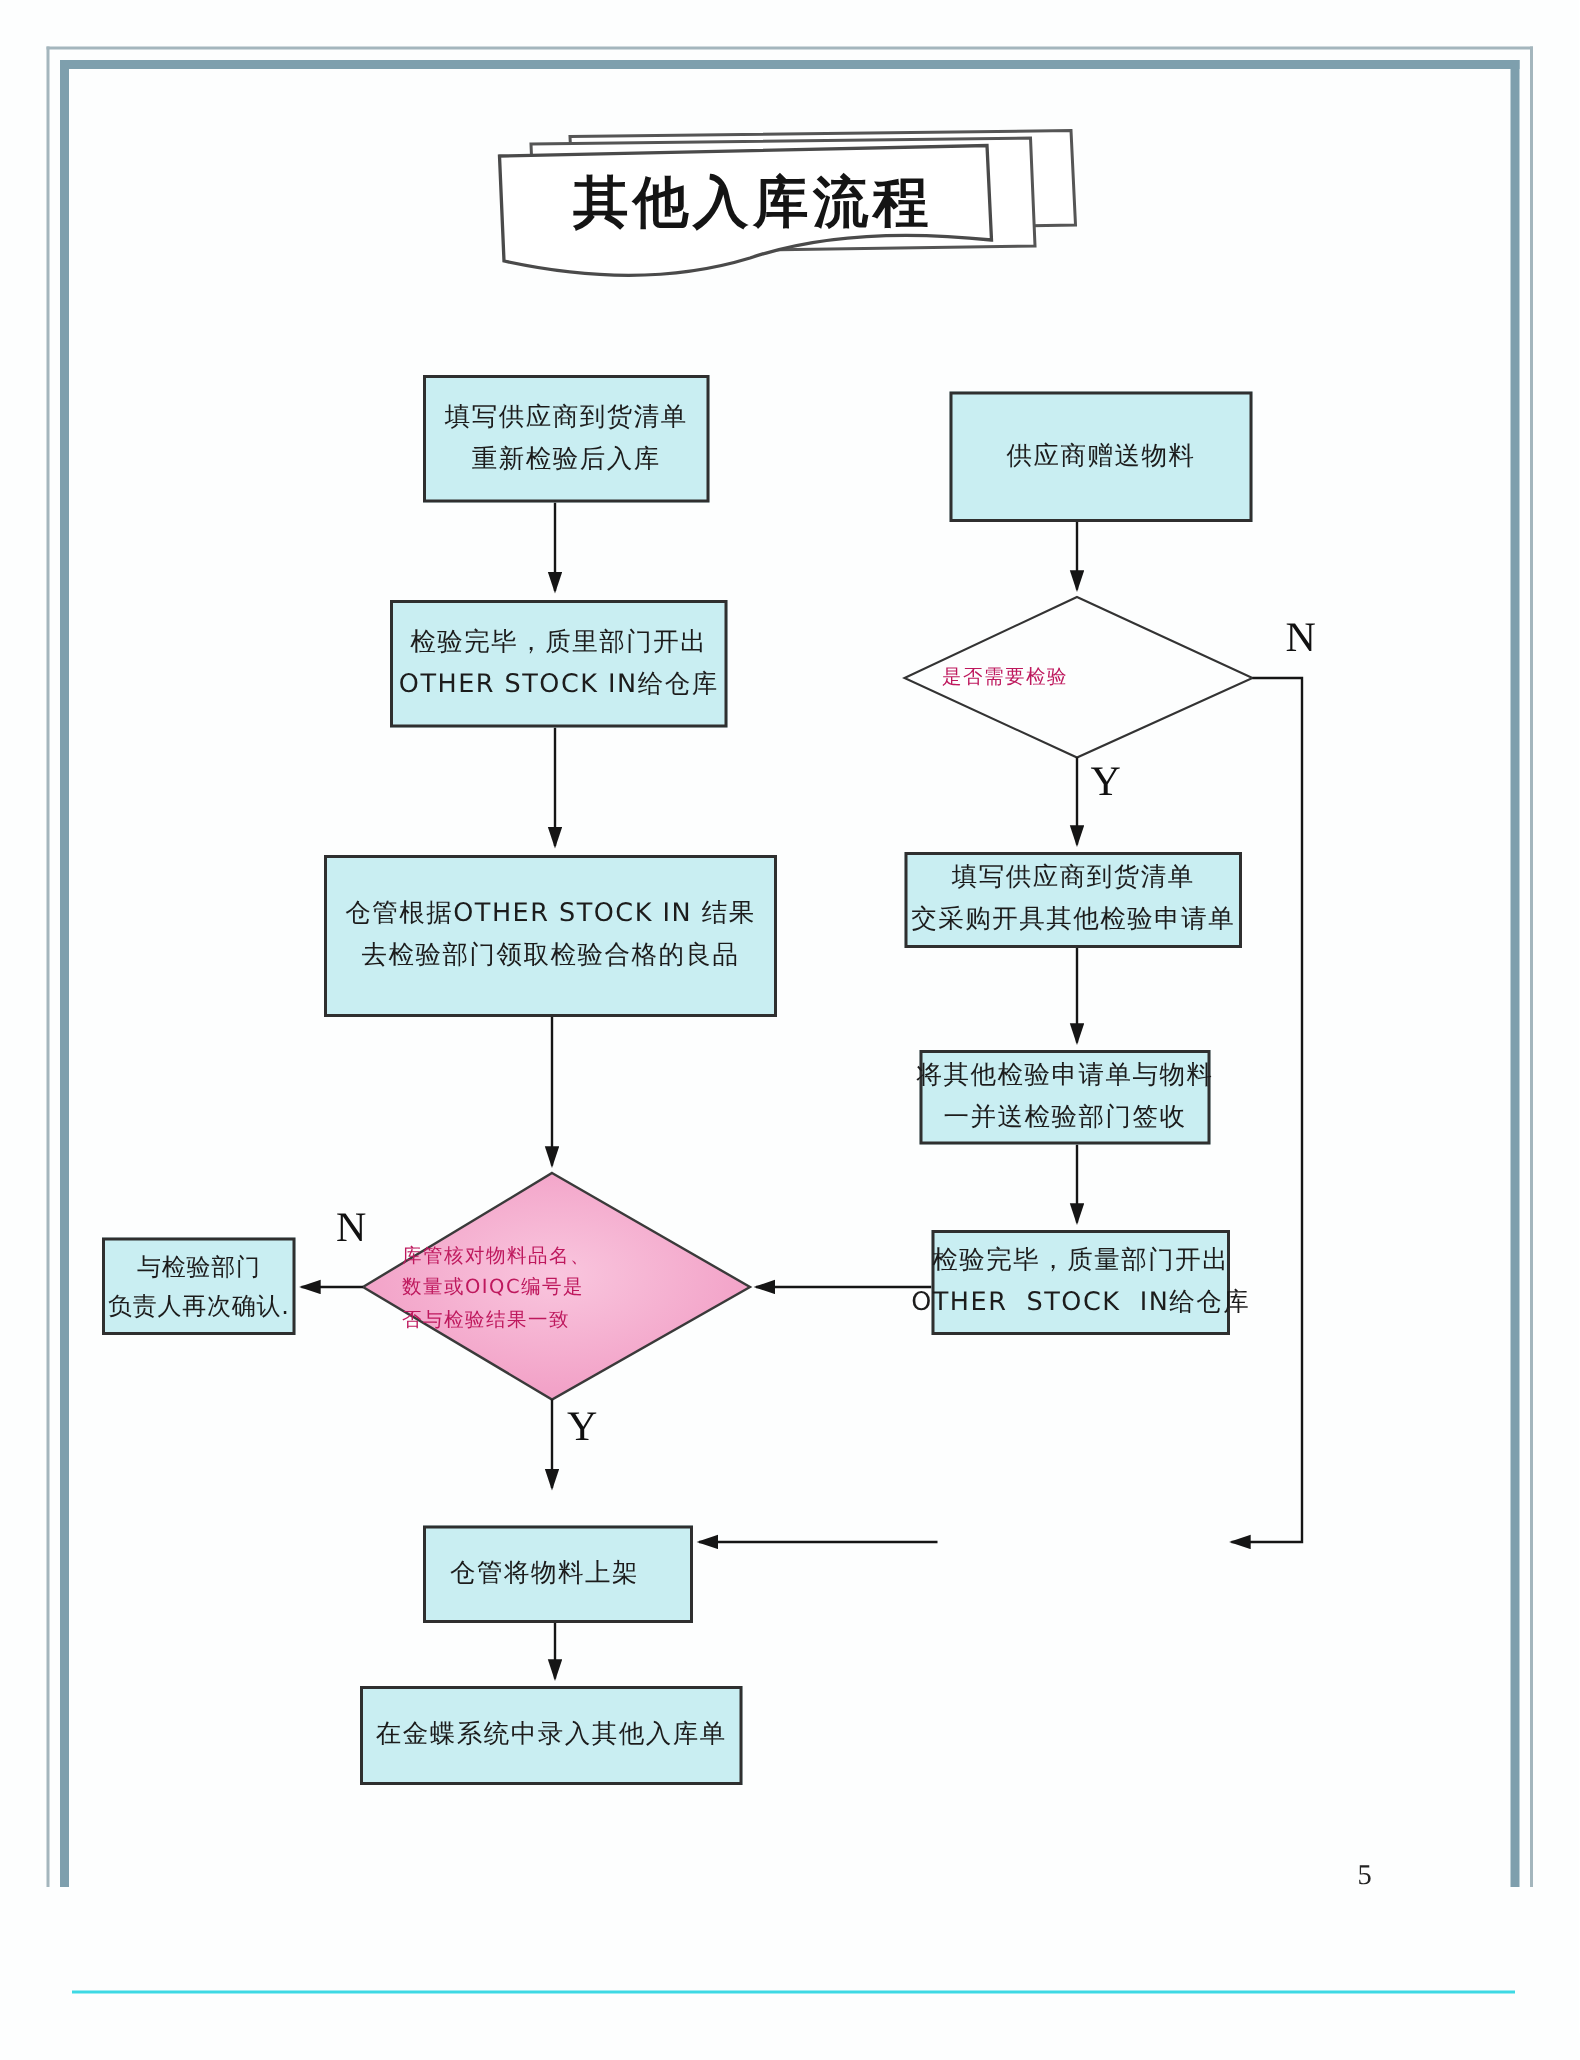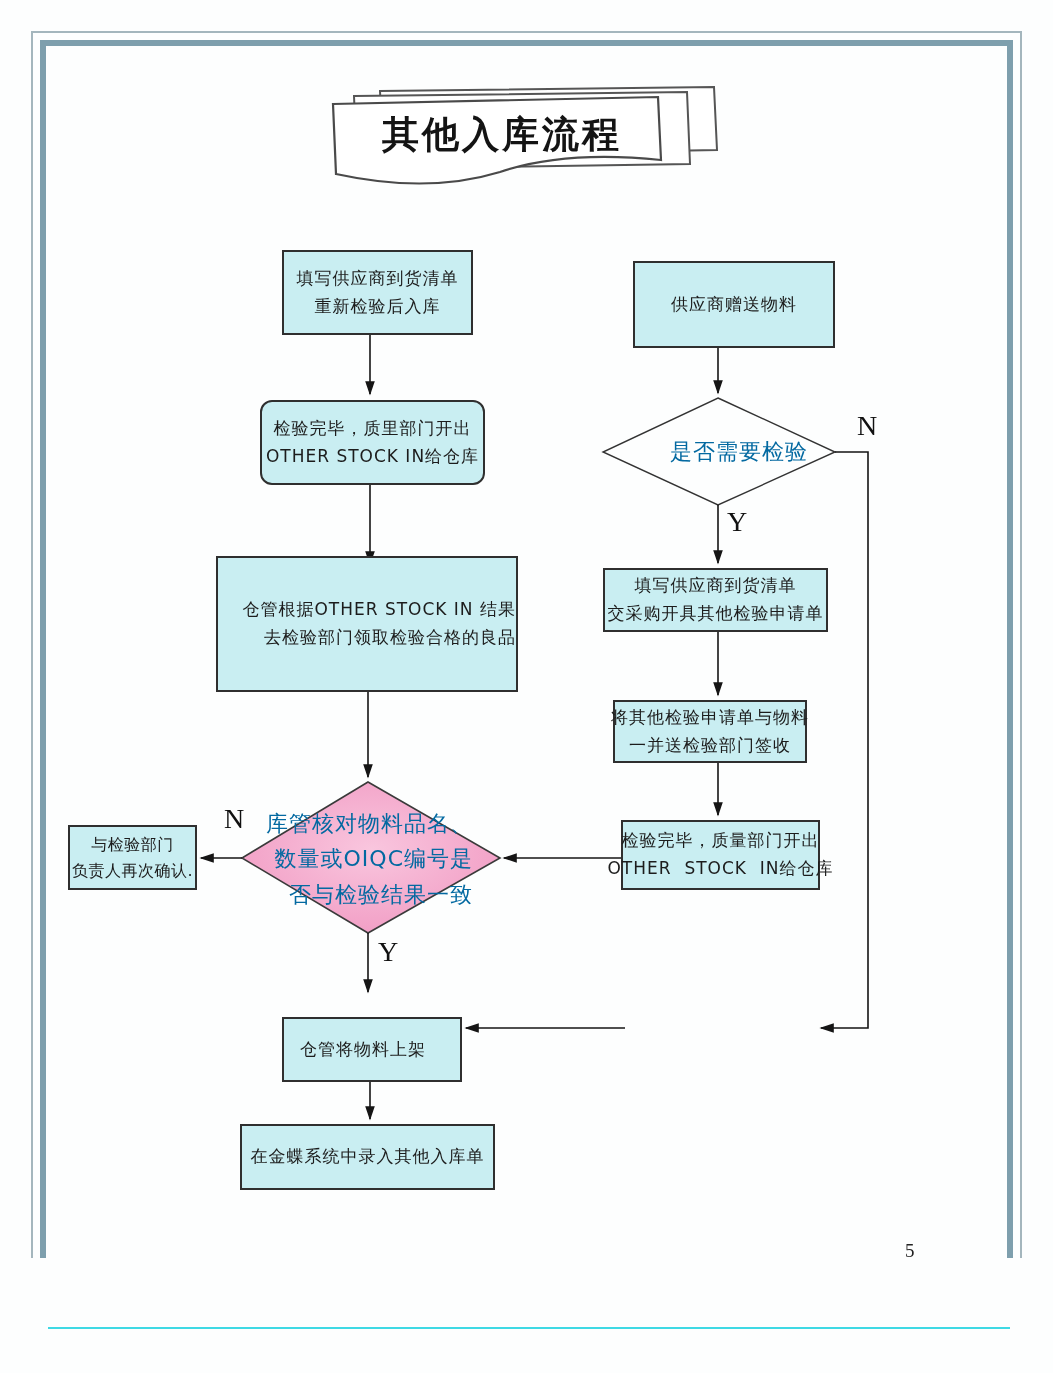--- a/index.html
+++ b/index.html
@@ -20,22 +20,22 @@
   
   .node { position:absolute; background:#c9eef2; border:2px solid #2f2f2f;
           display:flex; flex-direction:column; align-items:center; justify-content:center;
           font-size:17px; line-height:1.62; color:#1c1c1c; letter-spacing:1px;
           text-align:center; }
   .node .ln { white-space:pre; }
   .node.small { font-size:16px; letter-spacing:0.5px; }
   .node.left-text { align-items:flex-start; padding-left:16px; text-align:left; }
 
   
-  .dtext { position:absolute; display:flex; flex-direction:column; align-items:flex-end;
-           justify-content:center; font-size:22px; line-height:1.62; color:#0369a1;
+  .dtext { position:absolute; display:flex; flex-direction:column; align-items:flex-start;
+           justify-content:center; font-size:13px; line-height:1.62; color:#be185d;
            letter-spacing:1px; text-align:center; pointer-events:none; }
   .dtext .ln { white-space:pre; }
 
   
   .ny { position:absolute; font-family:"Liberation Serif", serif; font-size:28px;
         color:#111; }
 
   .flow-title { position:absolute; left:352px; top:110px; width:300px; text-align:center;
                 font-size:37px; font-weight:bold; letter-spacing:3px; color:#141414; }
 
@@ -89,26 +89,26 @@
     </g>
   </svg>
 
   <div class="flow-title">其他入库流程</div>
 
   <div class="node" style="left:282px; top:250px; width:191px; height:85px;">
     <div class="ln">填写供应商到货清单</div>
     <div class="ln">重新检验后入库</div>
   </div>
 
-  <div class="node" style="left:260px; top:400px; width:225px; height:85px;border-radius:12px;">
+  <div class="node" style="left:260px; top:400px; width:225px; height:85px;">
     <div class="ln">检验完毕，质里部门开出</div>
     <div class="ln">OTHER STOCK IN给仓库</div>
   </div>
 
-  <div class="node" style="left:216px; top:556px; width:302px; height:136px;align-items:flex-end;">
+  <div class="node" style="left:216px; top:570px; width:302px; height:108px;">
     <div class="ln">仓管根据OTHER STOCK IN 结果</div>
     <div class="ln">去检验部门领取检验合格的良品</div>
   </div>
 
   <div class="dtext" style="left:268px; top:810px; width:205px; height:98px;">
     <div class="ln">库管核对物料品名、</div>
     <div class="ln">数量或OIQC编号是</div>
     <div class="ln">否与检验结果一致</div>
   </div>
 

